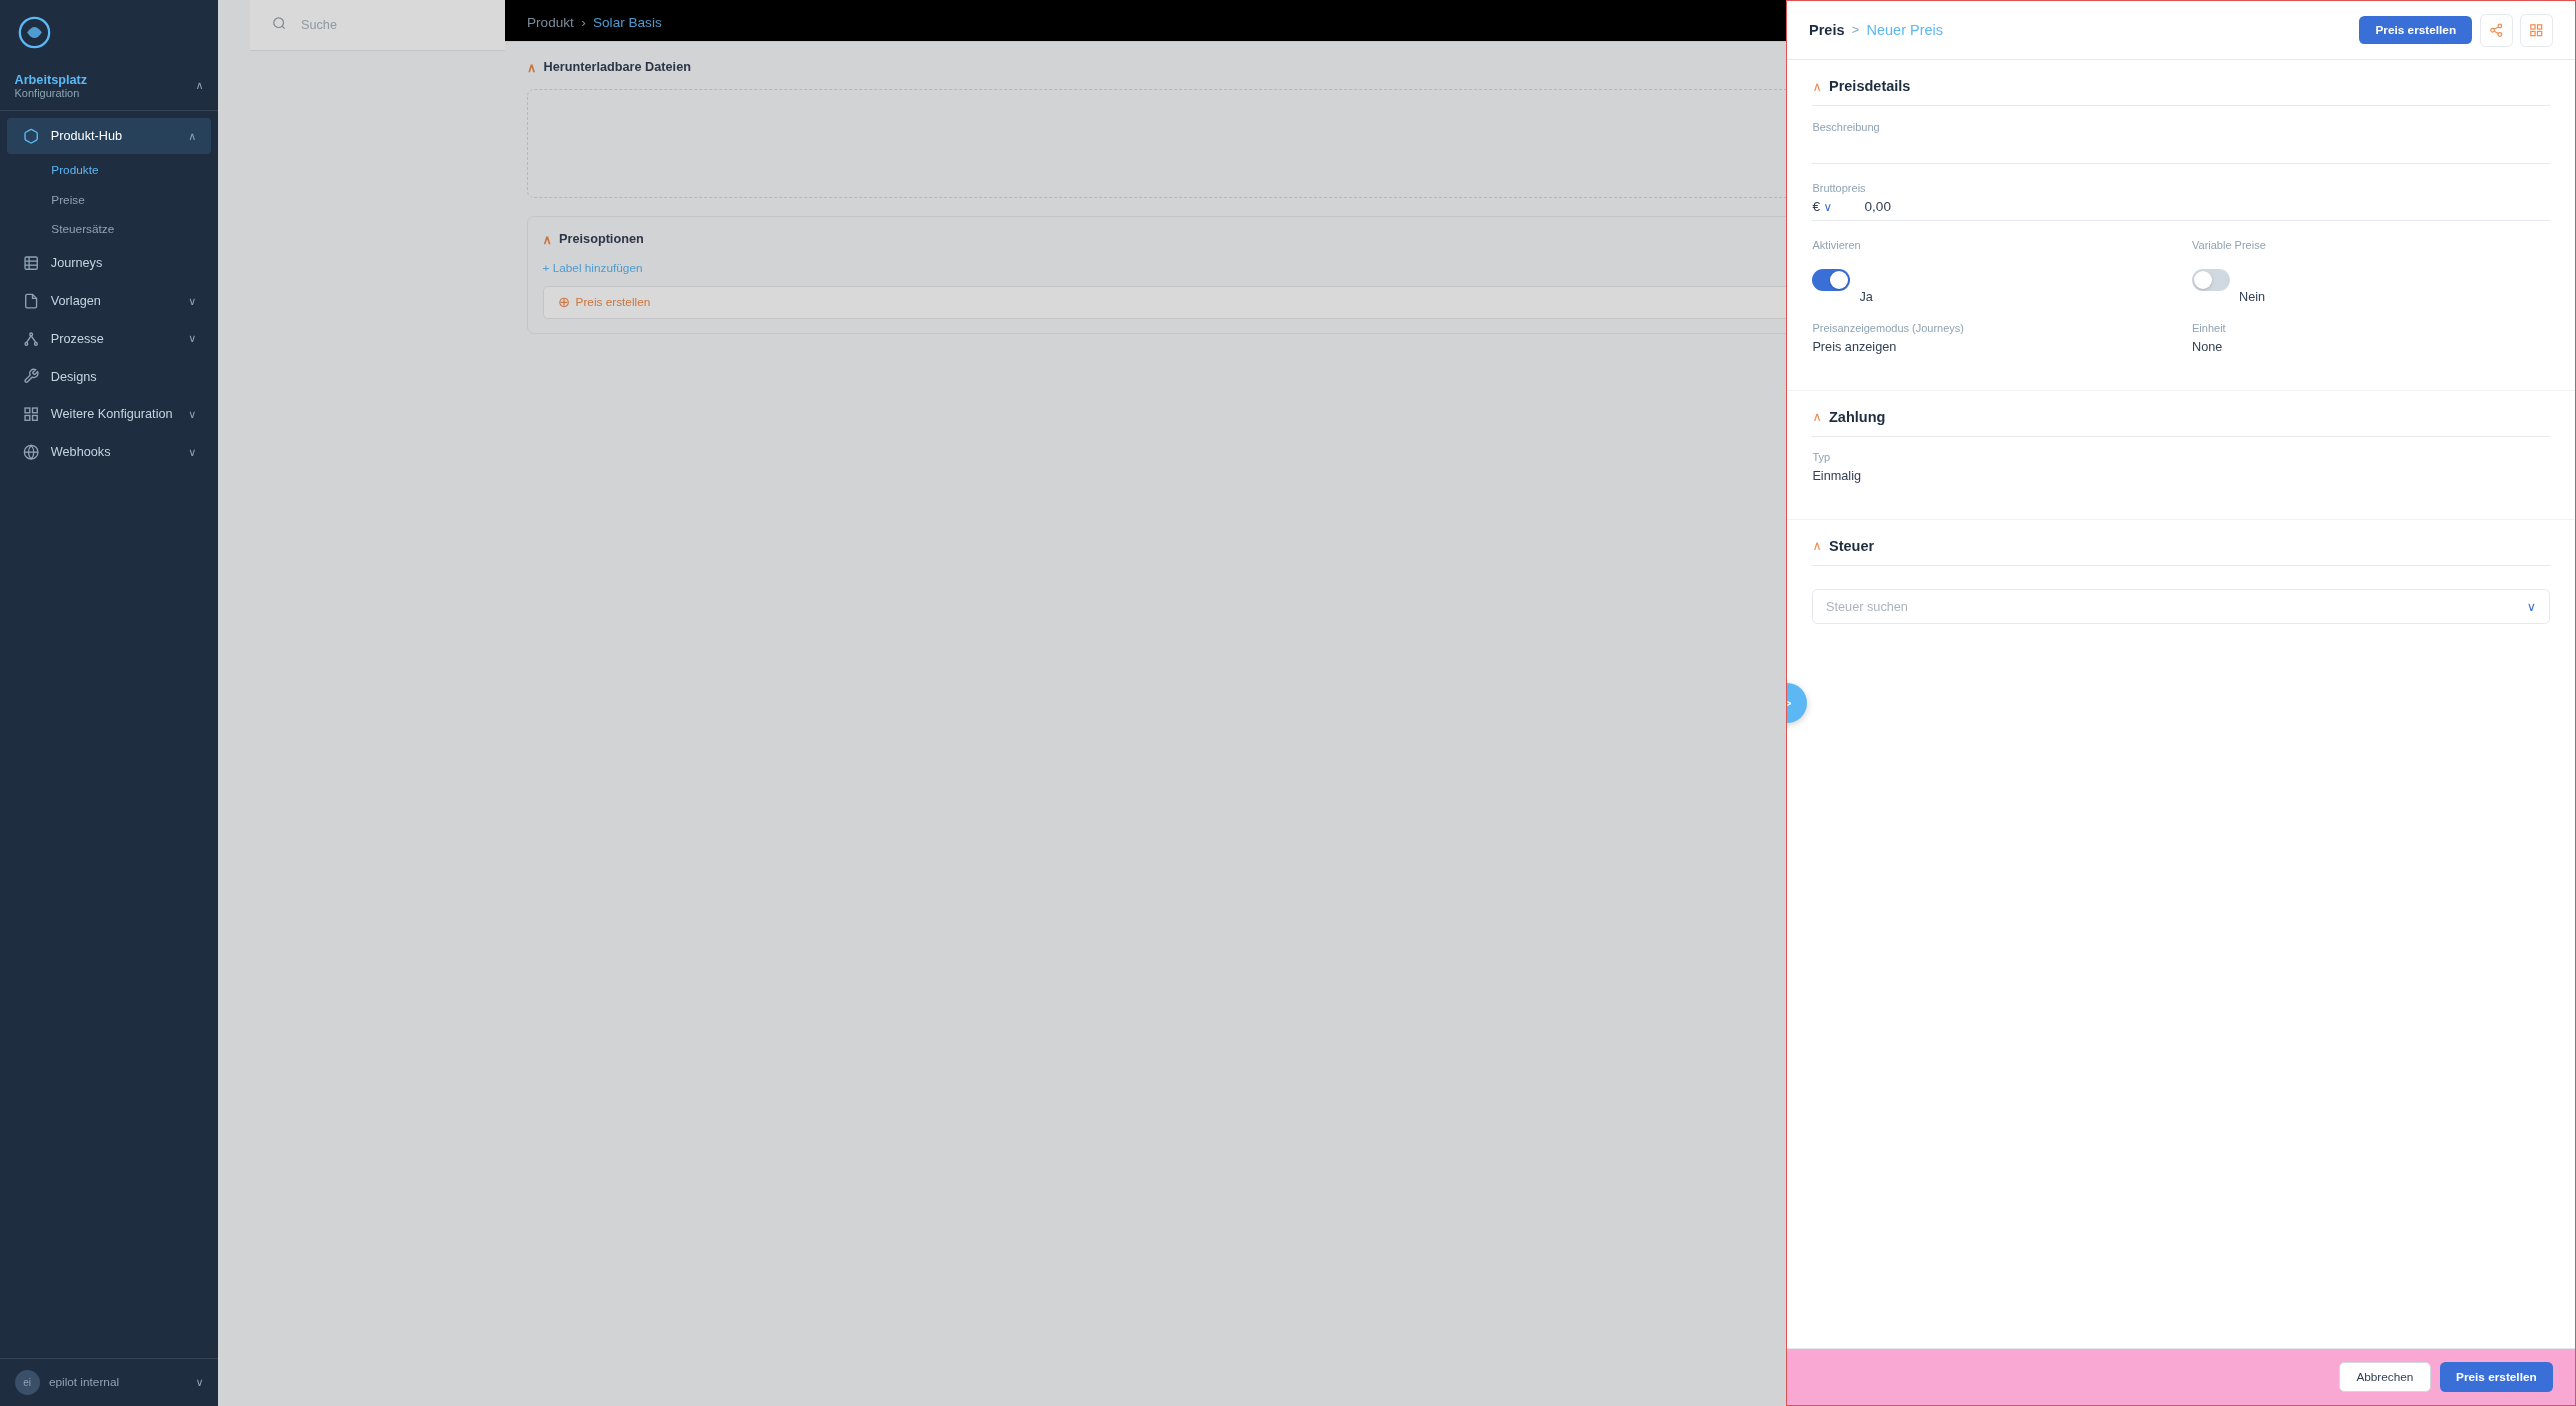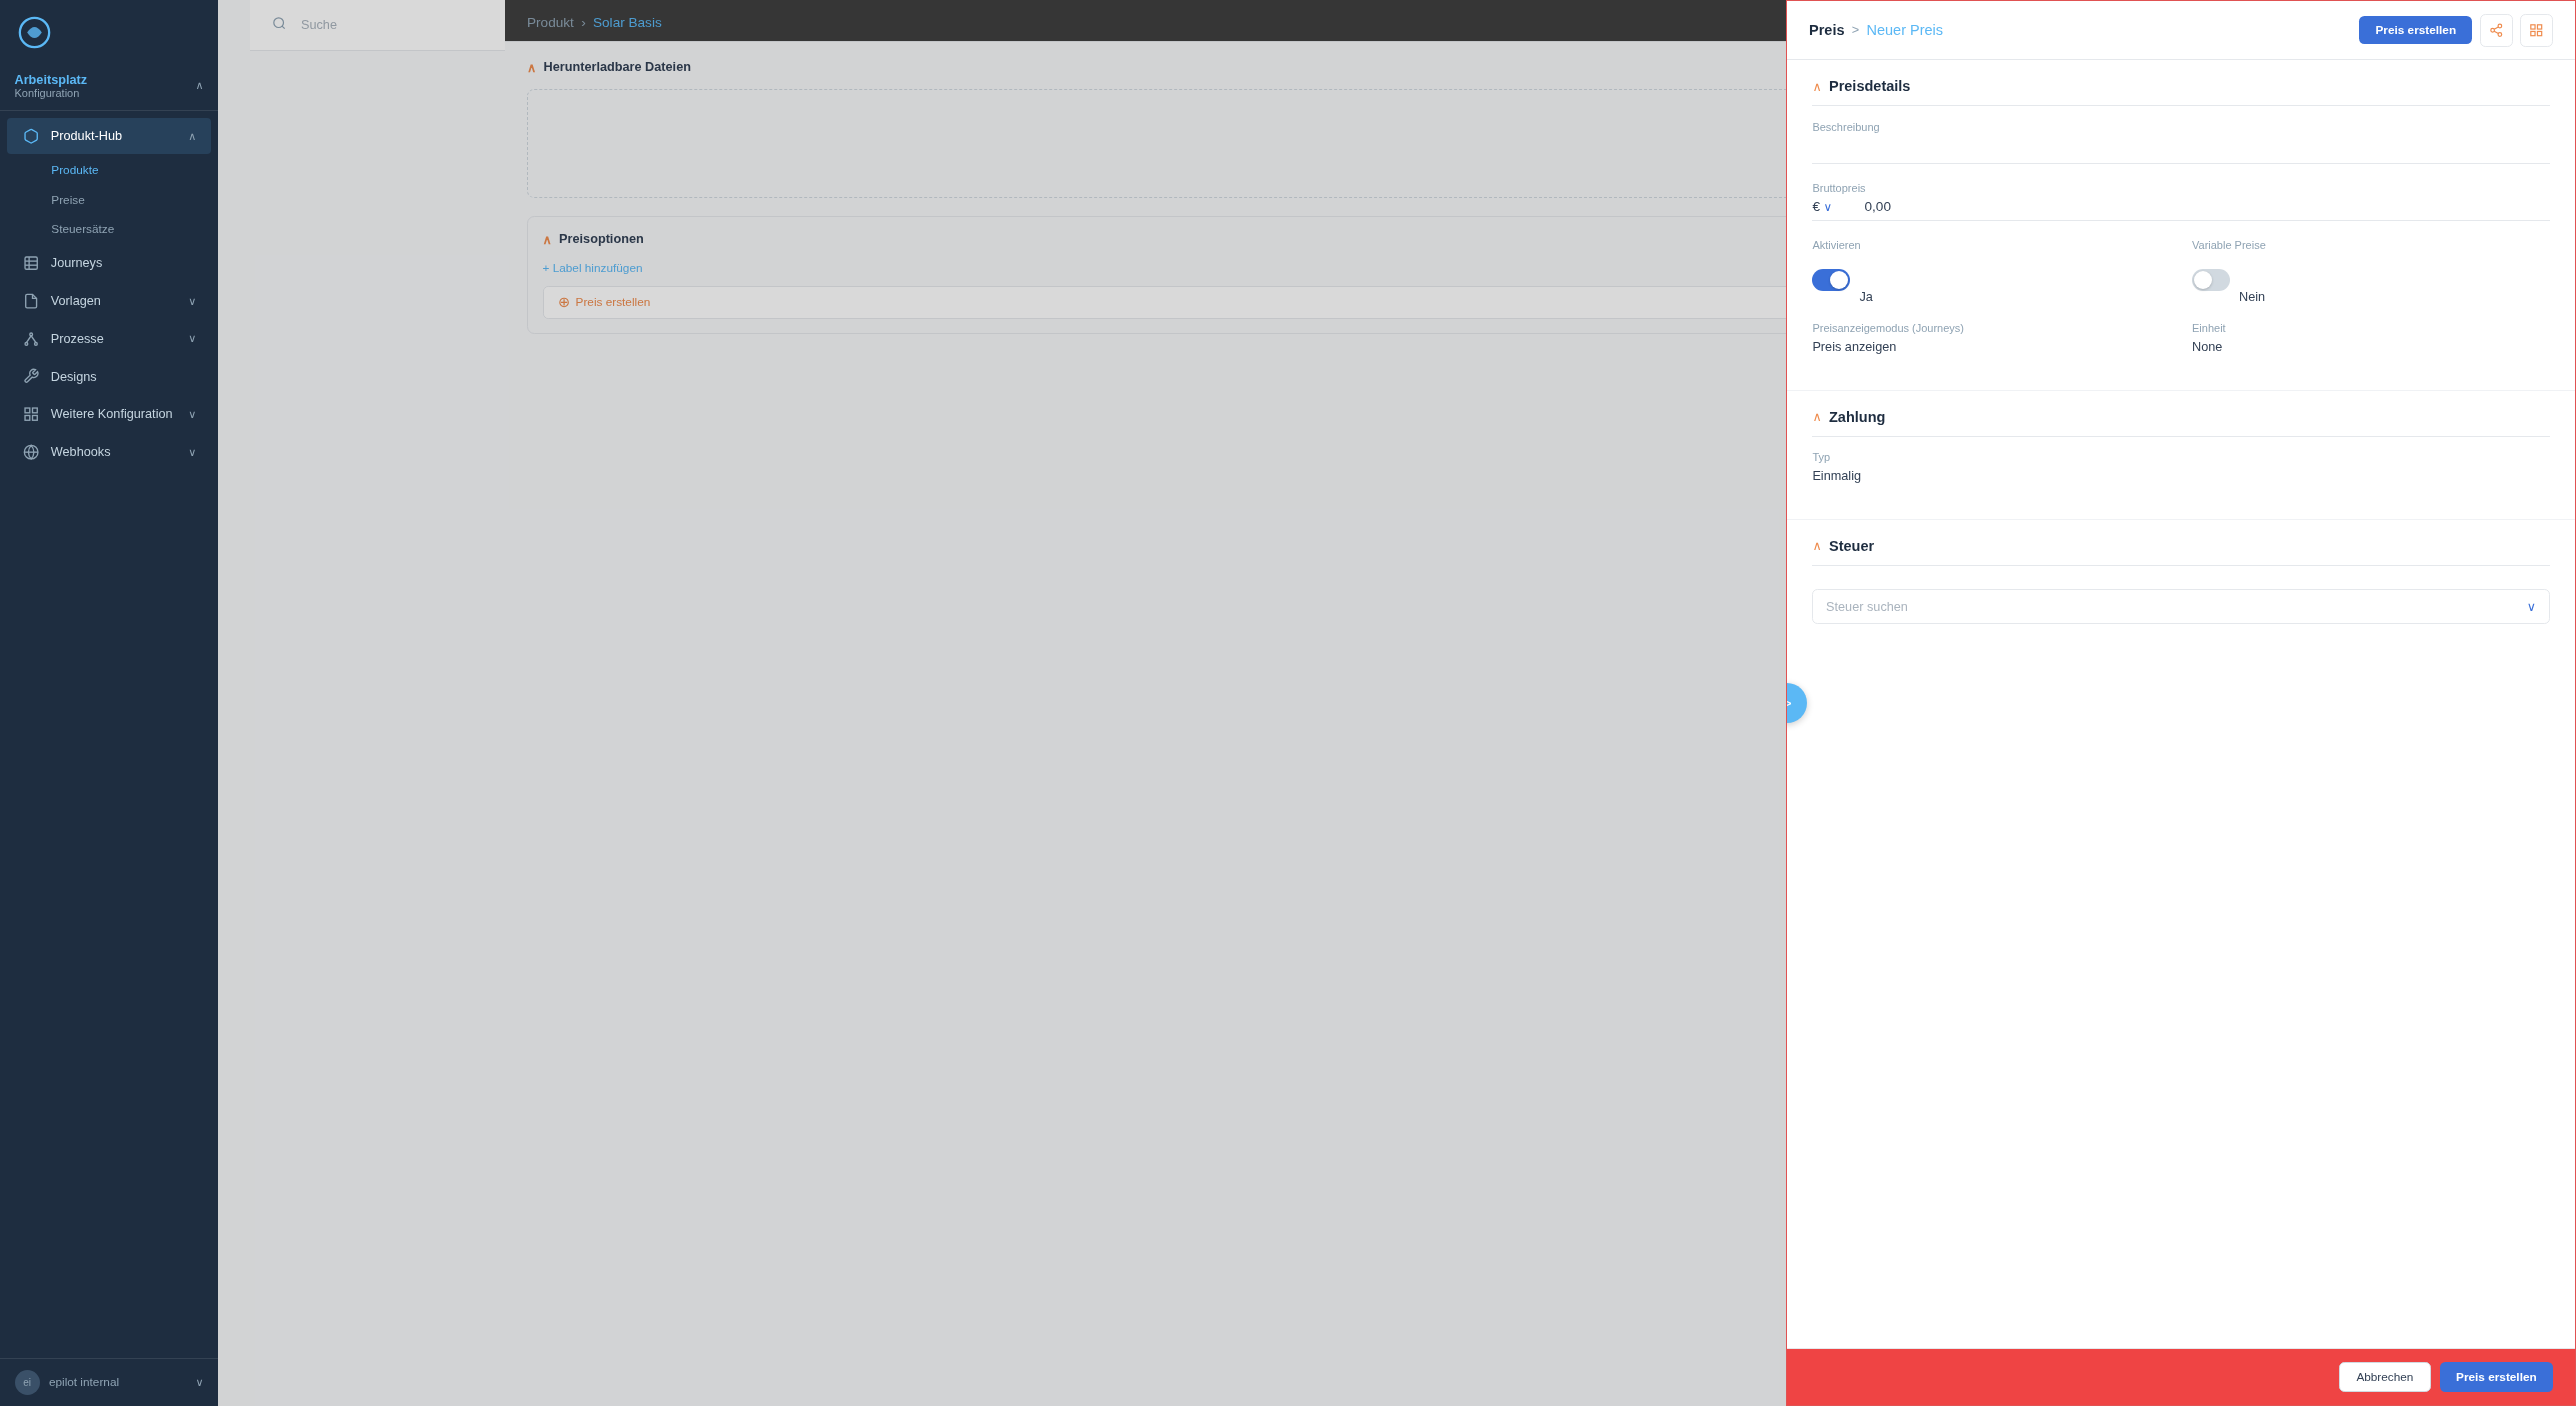--- a/index.html
+++ b/index.html
@@ -130,21 +130,21 @@
 
     
     .product-area {
       flex: 1;
       overflow-y: auto;
       padding: 0;
       position: relative;
     }
     .product-header {
       padding: 14.5px 22px 0;
-      background: #404040;
+      background: #000000;
       border-bottom: 0.9px solid #e5e8ec;
     }
     .breadcrumb {
       display: flex;
       align-items: center;
       gap: 7.3px;
       font-size: 13.6px;
       padding-bottom: 11px;
     }
     .breadcrumb-item { color: #8fa3b3; }
@@ -424,21 +424,21 @@
     .field-value { font-size: 12.7px; color: #334155; margin-top: 3.6px; }
     .field-none { font-size: 12.7px; color: #334155; }
 
     
     .panel-footer {
       padding: 12.7px 22px;
       border-top: 0.9px solid #e5e8ec;
       display: flex;
       justify-content: flex-end;
       gap: 9px;
-      background: #ef4444;
+      background: #f9a8d4;
     }
     .btn-cancel {
       background: #fff;
       color: #334155;
       border: 0.9px solid #d1d9e0;
       border-radius: 5.4px;
       padding: 7.3px 16.3px;
       font-size: 11.8px;
       cursor: pointer;
     }

